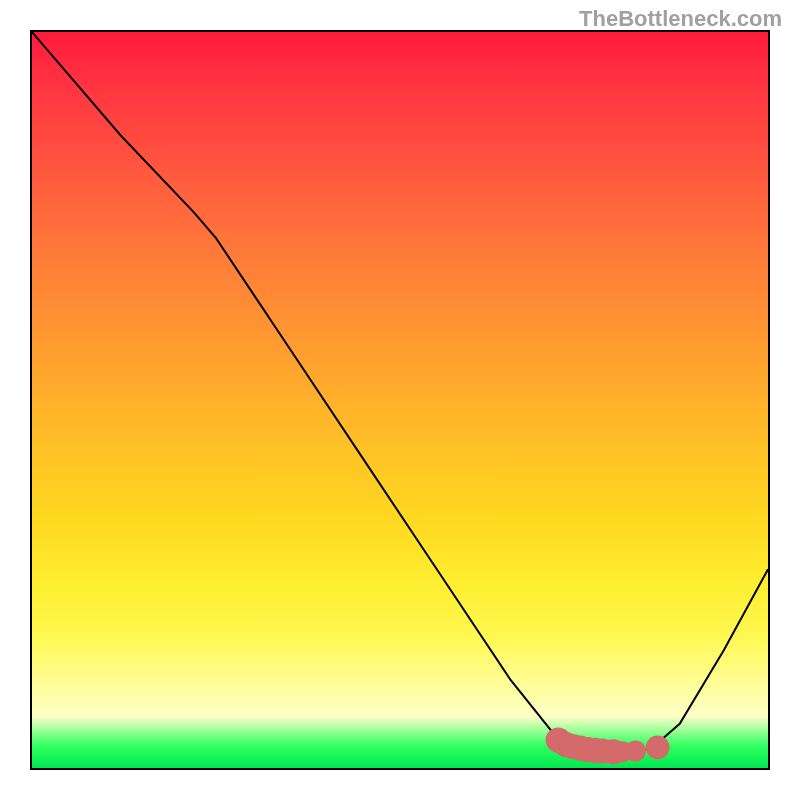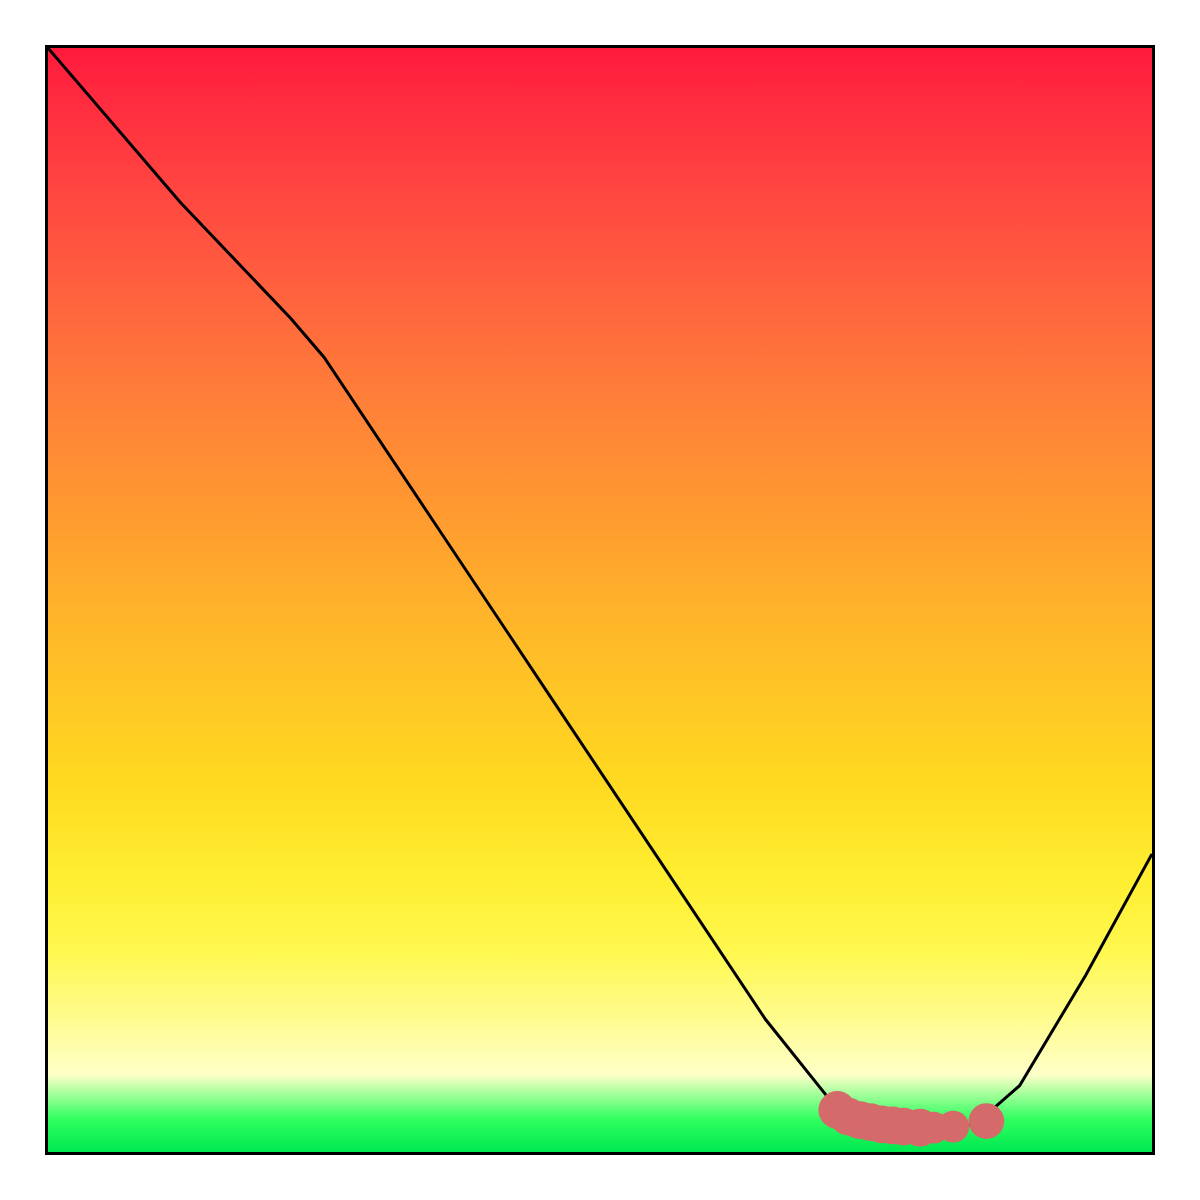--- a/index.html
+++ b/index.html
@@ -60,20 +60,21 @@
     top: 0;
     left: 0;
     width: 100%;
     height: 100%;
   }
 </style>
 </head>
 <body>
 
 <div class="container">
+  <div class="watermark">TheBottleneck.com</div>
 
   <div class="chart-frame">
     <div class="gradient-bg"></div>
     <svg class="curve-svg" viewBox="0 0 736 736" preserveAspectRatio="none">
       <path id="curve-path" fill="none" stroke="#000" stroke-width="2" d="M0.0 0.0 L88.3 103.0 L161.9 180.3 L184.0 206.1 L257.6 316.5 L331.2 426.9 L404.8 537.3 L478.4 647.7 L522.6 702.9 L552.0 717.6 L588.8 719.8 L618.2 717.6 L647.7 691.8 L691.8 618.2 L736.0 537.3"></path>
       <g id="marker-group">
           <circle cx="526.2" cy="708.0" r="12.6" fill="#d56a6a"></circle>
           <circle cx="533.6" cy="712.4" r="12.6" fill="#d56a6a"></circle>
           <circle cx="541.0" cy="714.7" r="12.6" fill="#d56a6a"></circle>
           <circle cx="548.3" cy="716.1" r="12.6" fill="#d56a6a"></circle>

